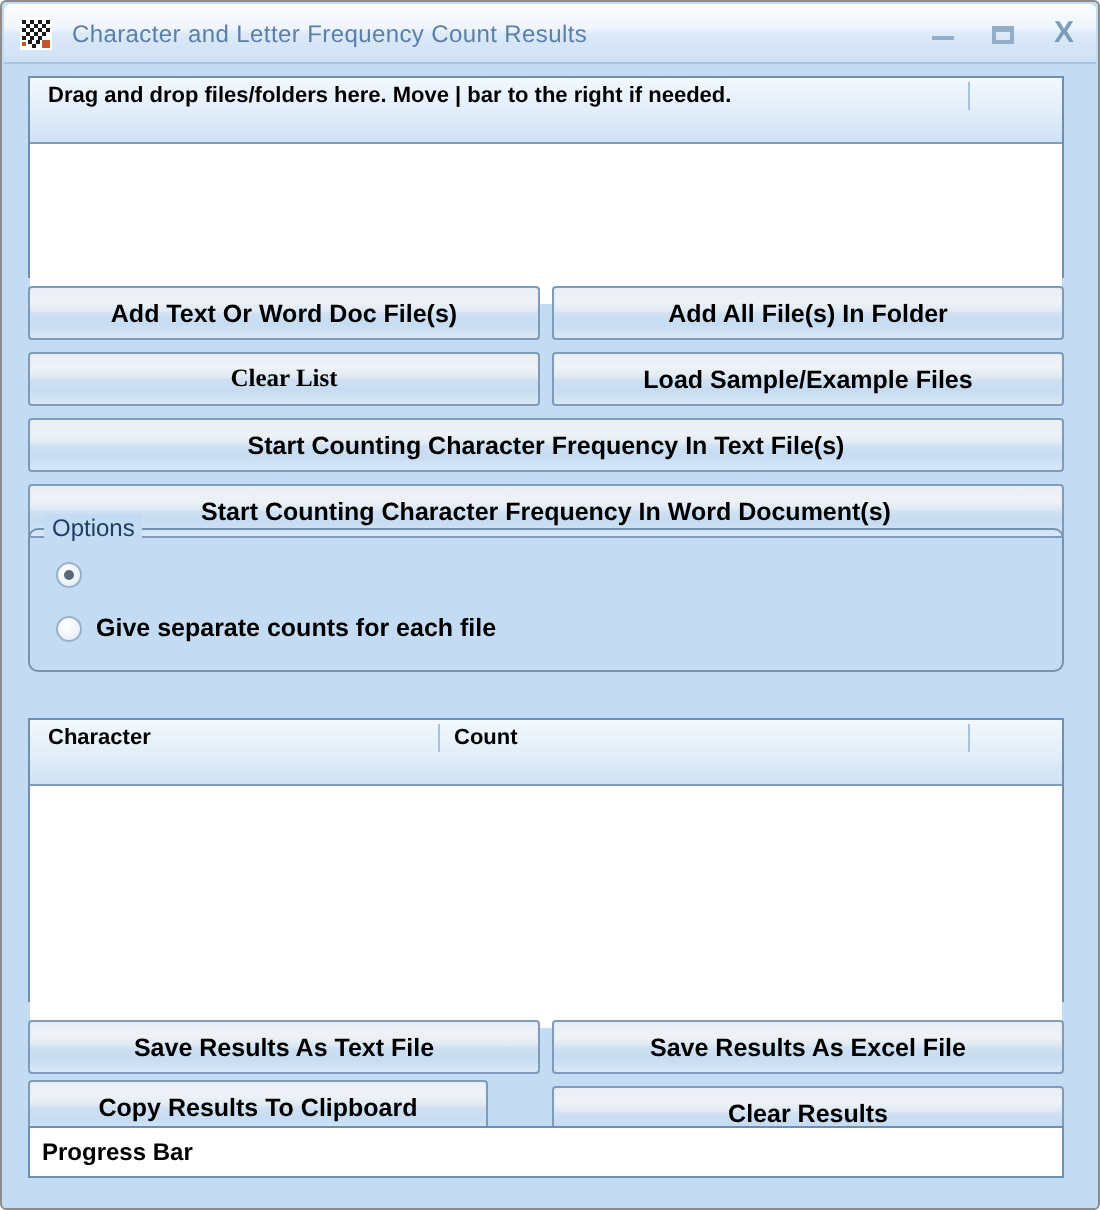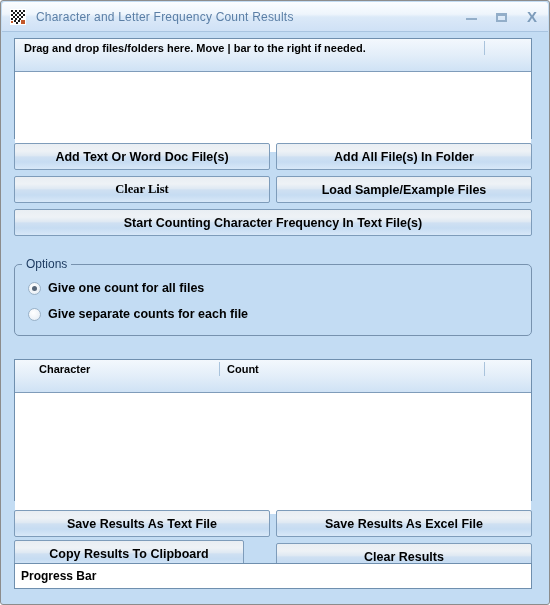--- a/index.html
+++ b/index.html
@@ -280,38 +280,38 @@
       <div class="lv-body" style="height:80px;"></div>
     </div>
 
     <div class="btn" style="left:12px; top:111px; width:256px; height:27px;">Add Text Or Word Doc File(s)</div>
     <div class="btn" style="left:274px; top:111px; width:256px; height:27px;">Add All File(s) In Folder</div>
 
     <div class="btn" style="left:12px; top:144px; width:256px; height:27px;font-family:Liberation Serif, serif;">Clear List</div>
     <div class="btn" style="left:274px; top:144px; width:256px; height:27px;">Load Sample/Example Files</div>
 
     <div class="btn" style="left:12px; top:177px; width:518px; height:27px;">Start Counting Character Frequency In Text File(s)</div>
+    <div class="btn" style="left:12px; top:210px; width:518px; height:27px;">Start Counting Character Frequency In Word Document(s)</div>
 
     <div class="groupbox" style="left:12px; top:232px; width:518px; height:72px;">
       <div class="gb-title">Options</div>
 
       <div class="radio-row" style="left:13px; top:16px;">
         <span class="radio checked"></span>
-        <span class="radio-label">Give one count for all files</span>
       </div>
 
       <div class="radio-row" style="left:13px; top:42px;">
         <span class="radio"></span>
         <span class="radio-label">Give separate counts for each file</span>
       </div>
     </div>
 
     <div class="listview" style="left:12px; top:327px; width:518px; height:142px;">
       <div class="lv-header">
-        <div class="lv-col" style="left:24px; width:195px;">Character</div>
+        <div class="lv-col" style="left:9px; width:195px;">Character</div>
         <div class="lv-div" style="left:204px;"></div>
         <div class="lv-col" style="left:212px; width:255px;">Count</div>
         <div class="lv-div" style="left:469px;"></div>
       </div>
       <div class="lv-body" style="height:121px;"></div>
     </div>
 
     <div class="btn" style="left:12px; top:478px; width:256px; height:27px;">Save Results As Text File</div>
     <div class="btn" style="left:274px; top:478px; width:256px; height:27px;">Save Results As Excel File</div>
 

